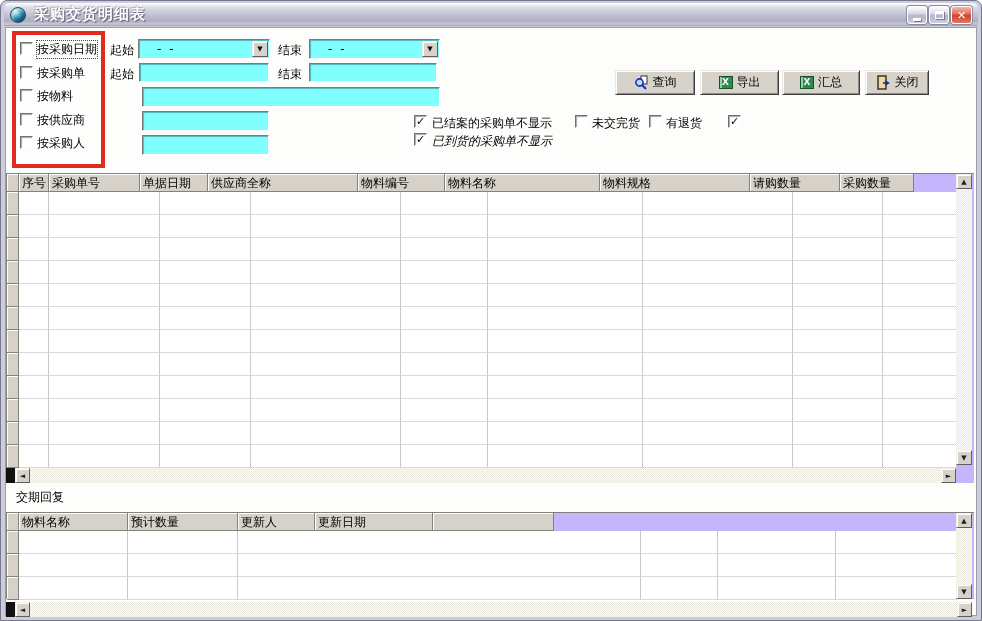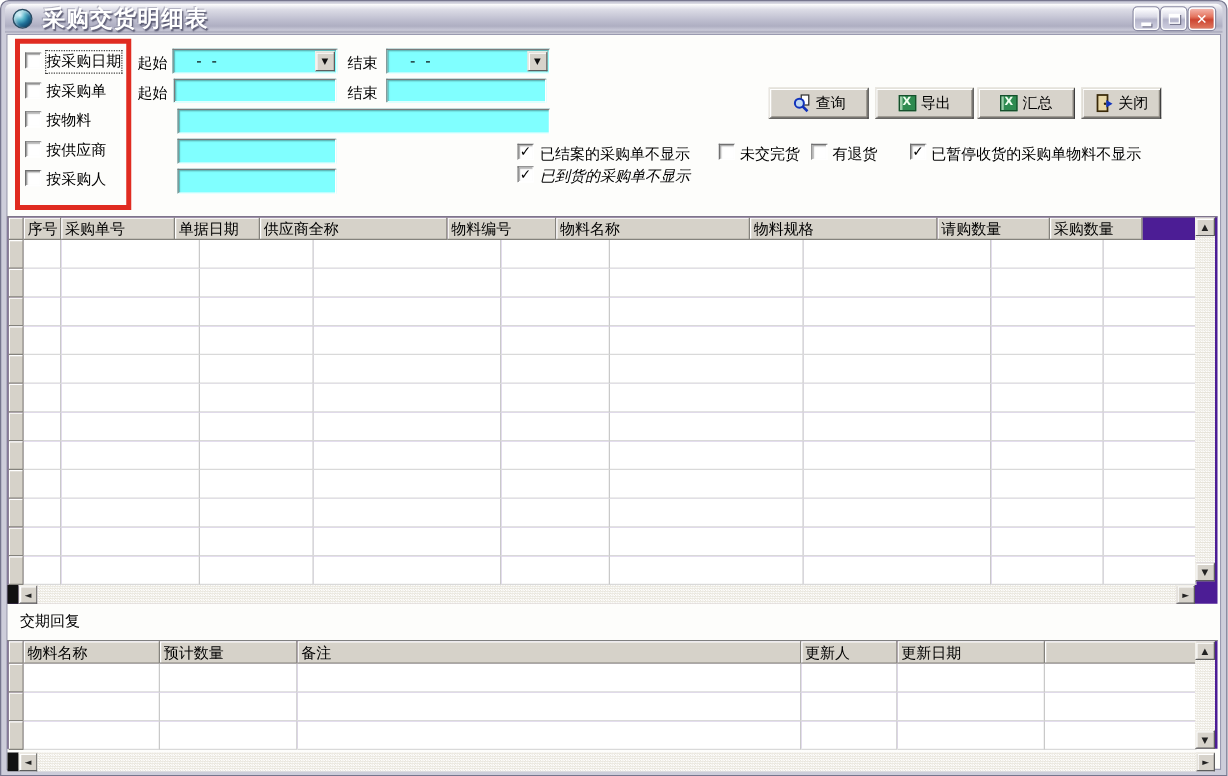--- a/index.html
+++ b/index.html
@@ -8,21 +8,21 @@
   .window { position:absolute; inset:0; background:#CDCDDA;
     border:1px solid #76768E; border-radius:7px 7px 0 0; }
   
   .titlebar { position:absolute; left:3px; right:3px; top:2px; height:23px;
     border-radius:5px 5px 0 0;
     background:linear-gradient(180deg,#FFFFFF 0%,#DCDCE6 20%,#BFBFD0 55%,#AEAEC2 78%,#C9C9D8 92%,#9C9CB0 100%);
     display:flex; align-items:center; }
   .globe { width:16px; height:16px; border-radius:50%; margin-left:6px;
     background:radial-gradient(circle at 35% 30%, #CFF0FA 0%, #55B3C8 30%, #1E6E96 55%, #0E3A5C 85%);
     border:1px solid #2A4A60; box-shadow:inset 2px 2px 3px rgba(255,255,255,.6); }
-  .title-text { margin-left:8px; font-size:18px; font-weight:bold; color:#FFFFFF;
+  .title-text { margin-left:8px; font-size:15px; font-weight:bold; color:#FFFFFF;
     text-shadow:1px 1px 1px #5A5A72, -1px -1px 0 rgba(90,90,114,.35); letter-spacing:1px; }
   .caption-btns { position:absolute; right:6px; top:3px; display:flex; gap:2px; }
   .cap-btn { width:20px; height:18px; border:1px solid #FFFFFF; border-radius:3px;
     background:linear-gradient(180deg,#FDFDFF 0%,#D9D9E6 40%,#B4B4CA 55%,#CFCFE0 100%);
     display:flex; align-items:center; justify-content:center; cursor:pointer;
     box-shadow:0 0 0 1px #8A8AA2; }
   .cap-btn.close { background:linear-gradient(180deg,#F4B4AA 0%,#E4755F 40%,#CC4430 55%,#E07A62 100%);
     width:21px; color:#fff; font-weight:bold; font-size:11px; }
   .glyph-min { width:8px; height:3px; background:#FFFFFF; margin-top:8px;
     box-shadow:1px 1px 0 #77778E; }
@@ -54,21 +54,21 @@
     display:flex; align-items:center; justify-content:center; font-size:7px; color:#111; cursor:pointer; }
   
   .xbtn { position:absolute; height:25px; background:#D7D3CB; cursor:pointer;
     border:1px solid; border-color:#E9E7E1 #3F3F3F #3F3F3F #E9E7E1;
     box-shadow:inset 1px 1px 0 #FFFFFF, inset -1px -1px 0 #8E8A82;
     display:flex; align-items:center; justify-content:center; gap:4px; font-size:12px; }
   .excel-ic { width:14px; height:13px; background:#2E8B50; border:1px solid #16502C;
     color:#EFFFEF; font-size:9px; font-weight:bold; line-height:11px; text-align:center;
     box-shadow:inset 2px 0 0 #9CCDA9; }
   
-  .grid { position:absolute; background:#4c1d95; border-top:1px solid #808080; border-left:1px solid #808080; }
+  .grid { position:absolute; background:#c4b5fd; border-top:1px solid #808080; border-left:1px solid #808080; }
   .grid-head { display:flex; height:18px; }
   .hcell { height:18px; background:#D6D2C9; border-right:1px solid #84827C; border-bottom:1px solid #84827C;
     box-shadow:inset 1px 1px 0 #FFFFFF; padding:1px 0 0 3px; overflow:hidden; white-space:nowrap;
     font-size:12px; flex:none; cursor:default; }
   .grow { display:flex; height:23px; }
   .rind { background:#D6D2C9; border-right:1px solid #84827C; border-bottom:1px solid #84827C;
     box-shadow:inset 1px 1px 0 #FFFFFF; flex:none; }
   .bcell { background:#FFFFFF; border-right:1px solid #C9C9C9; border-bottom:1px solid #D9D9D9; flex:none; }
   
   .vsb { position:absolute; width:16px; display:flex; flex-direction:column; }
@@ -167,21 +167,20 @@
 
     <span class="cb" style="left:408px; top:87px;">✓</span>
     <span class="lbl" style="left:426px; top:87px;">已结案的采购单不显示</span>
     <span class="cb" style="left:408px; top:105px;">✓</span>
     <span class="lbl" style="left:426px; top:105px;font-style:italic;">已到货的采购单不显示</span>
     <span class="cb" style="left:569px; top:87px;"></span>
     <span class="lbl" style="left:586px; top:87px;">未交完货</span>
     <span class="cb" style="left:643px; top:87px;"></span>
     <span class="lbl" style="left:660px; top:87px;">有退货</span>
     <span class="cb" style="left:722px; top:87px;">✓</span>
-    <span class="lbl" style="left:739px; top:87px;">已暂停收货的采购单物料不显示</span>
 
     <div class="grid" style="left:0px; top:145px; width:968px; height:310px;" id="mainTable">
         <div class="grid-head">
           <div class="hcell" style="width: 12px;"></div>
           <div class="hcell" style="width: 30px;">序号</div>
           <div class="hcell" style="width: 91px;">采购单号</div>
           <div class="hcell" style="width: 68px;">单据日期</div>
           <div class="hcell" style="width: 150px;">供应商全称</div>
           <div class="hcell" style="width: 87px;">物料编号</div>
           <div class="hcell" style="width: 155px;">物料名称</div>
@@ -345,21 +344,20 @@
       <div class="sb-track"></div>
       <div class="sb-btn">►</div>
     </div>
 
     <span class="section-label" style="left:10px; top:461px;">交期回复</span>
     <div class="grid" style="left:0px; top:484px; width:968px; height:87px;" id="replyTable">
         <div class="grid-head">
           <div class="hcell" style="width: 12px;"></div>
           <div class="hcell" style="width: 109px;">物料名称</div>
           <div class="hcell" style="width: 110px;">预计数量</div>
-          <div class="hcell" style="width: 403px;">备注</div>
           <div class="hcell" style="width: 77px;">更新人</div>
           <div class="hcell" style="width: 118px;">更新日期</div>
           <div class="hcell" style="width: 121px;"></div>
         </div>
         <div class="grow">
           <div class="rind" style="width: 12px;"></div>
           <div class="bcell" style="width: 109px;"></div>
           <div class="bcell" style="width: 110px;"></div>
           <div class="bcell" style="width: 403px;"></div>
           <div class="bcell" style="width: 77px;"></div>

